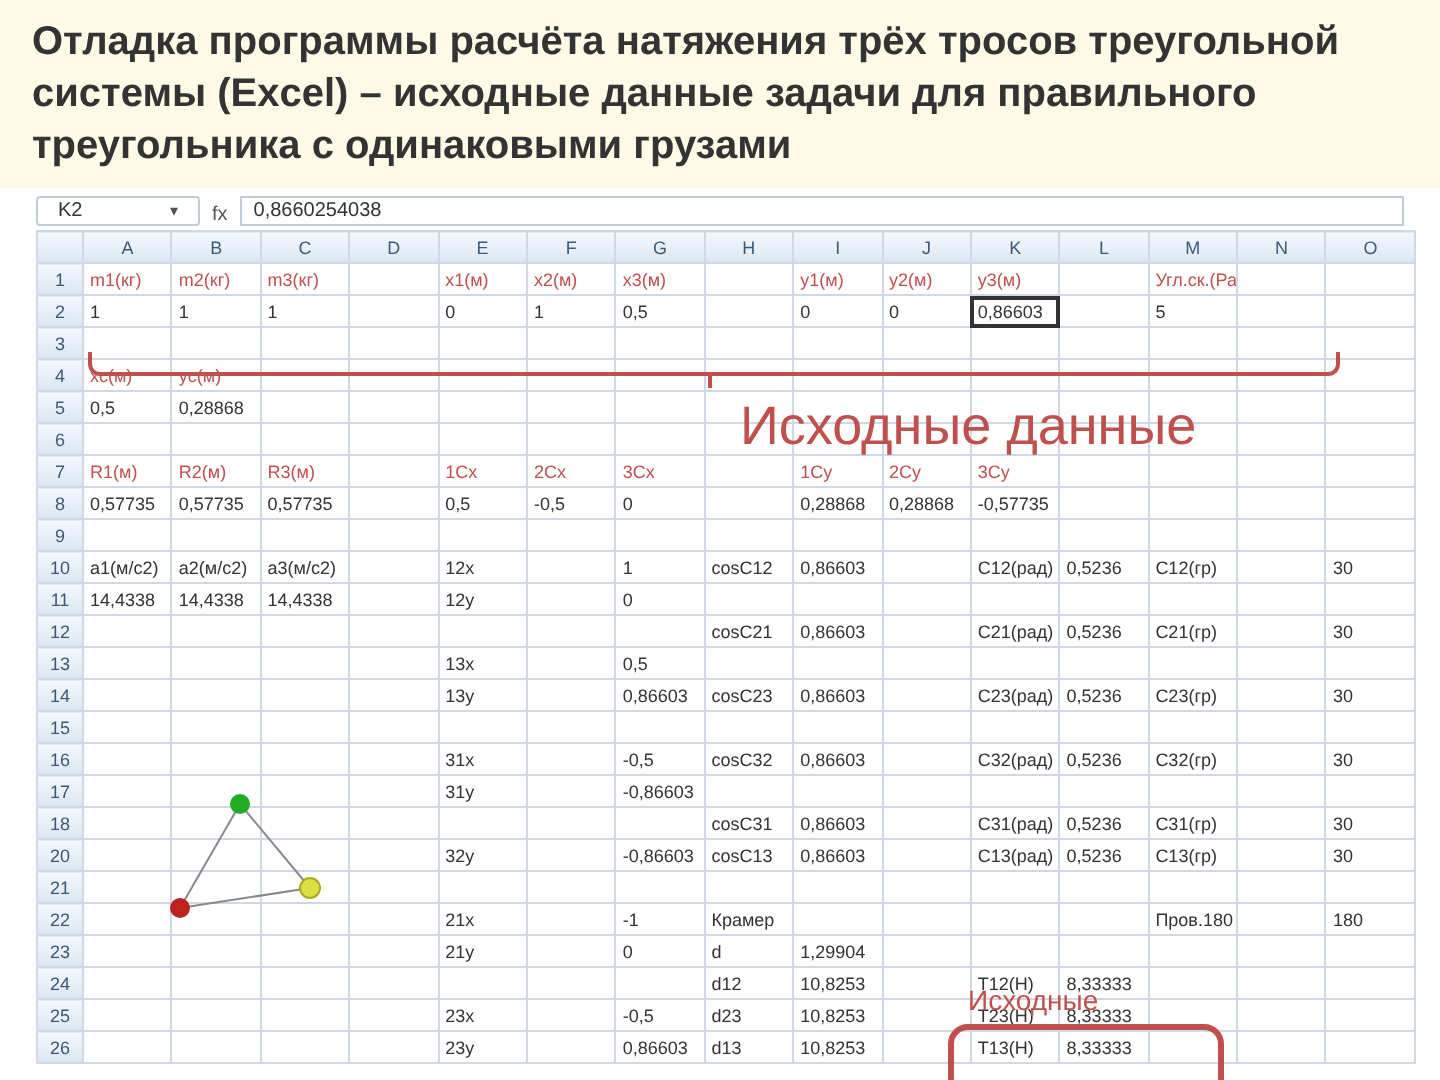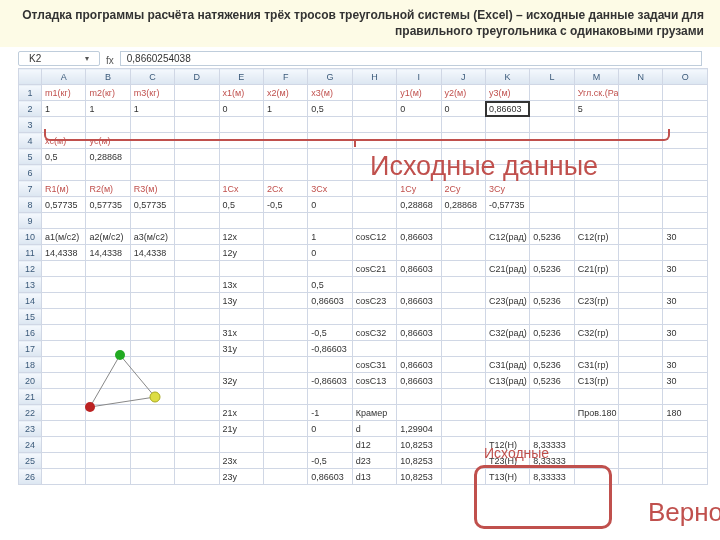--- a/index.html
+++ b/index.html
@@ -1,16 +1,16 @@
 <!DOCTYPE html>
 <html><head>
 <meta charset="utf-8">
 <style>
   body{margin:0;font-family:Arial,sans-serif;background:#fff;width:720px;height:540px;overflow:hidden}
-  .title{background:#fdfbe6;padding:8px 16px;font-size:12px;font-weight:bold;color:#333;text-align:right;line-height:1.3}
+  .title{background:#fdfbe6;padding:8px 16px;font-size:20px;font-weight:bold;color:#333;text-align:left;line-height:1.3}
   .sheet-area{padding:4px 18px;position:relative}
   .name-fx{display:flex;align-items:flex-end;font-size:10px;color:#333;margin-bottom:2px;gap:6px}
   .namebox{border:1px solid #bfcddb;background:#fff;padding:1px 10px;border-radius:2px;width:60px;display:flex;align-items:center;justify-content:space-between}
   .namebox::after{content:"▾";font-size:8px;color:#555}
   .fx-sym{color:#555}
   .fx-bar{border:1px solid #bfcddb;background:#fff;padding:1px 6px;flex:1}
   table{border-collapse:collapse;font-size:9px;color:#333;width:690px;table-layout:fixed}
   th,td{border:1px solid #d0d7e5;padding:1px 3px;height:13px;white-space:nowrap;overflow:hidden}
   th{background:linear-gradient(#f4f8fd,#dce6f1);text-align:center;color:#3b5a7a;font-weight:normal}
   th.rowh{width:16px}

